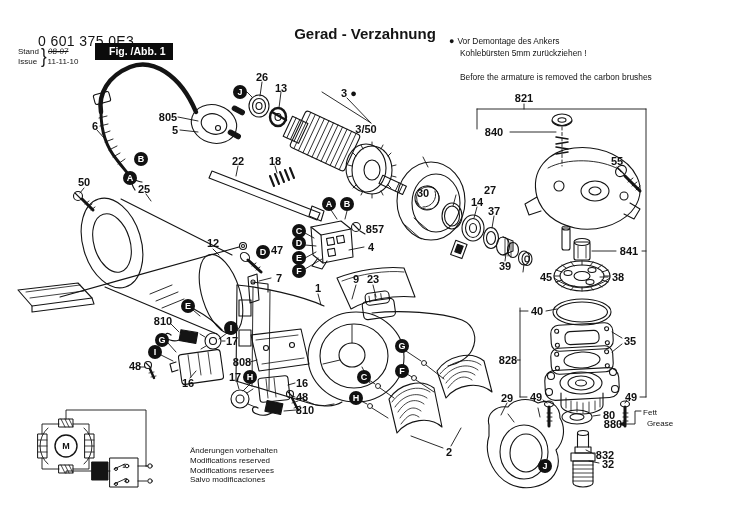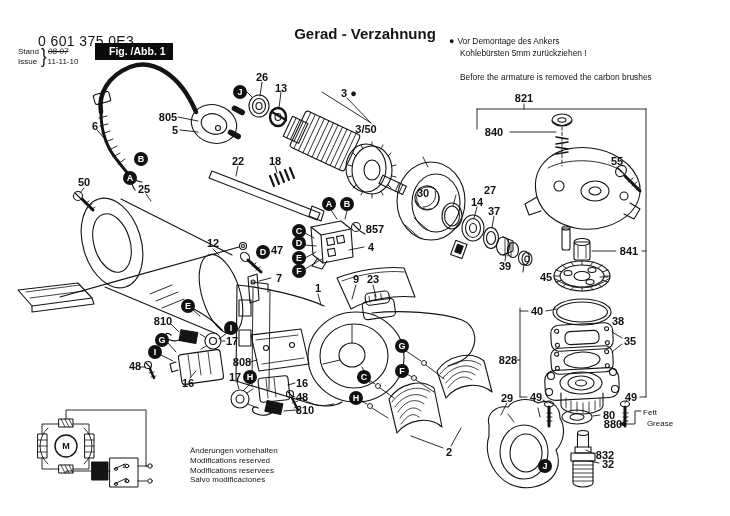--- a/index.html
+++ b/index.html
@@ -528,21 +528,21 @@
       <div class="plabel" style="left: 242px; top: 362px;">808</div>
       <div class="plabel" style="left: 235px; top: 377px;">17</div>
       <div class="plabel" style="left: 302px; top: 383px;">16</div>
       <div class="plabel" style="left: 302px; top: 397px;">48</div>
       <div class="plabel" style="left: 305px; top: 410px;">810</div>
       <div class="plabel" style="left: 507px; top: 398px;">29</div>
       <div class="plabel" style="left: 524px; top: 98px;">821</div>
       <div class="plabel" style="left: 494px; top: 132px;">840</div>
       <div class="plabel" style="left: 617px; top: 161px;">55</div>
       <div class="plabel" style="left: 629px; top: 251px;">841</div>
-      <div class="plabel" style="left: 618px; top: 277px; margin-top: 44px;">38</div>
+      <div class="plabel" style="left: 618px; top: 277px;">38</div>
       <div class="plabel" style="left: 537px; top: 311px;">40</div>
       <div class="plabel" style="left: 630px; top: 341px;">35</div>
       <div class="plabel" style="left: 508px; top: 360px;">828</div>
       <div class="plabel" style="left: 536px; top: 397px;">49</div>
       <div class="plabel" style="left: 631px; top: 397px;">49</div>
       <div class="plabel" style="left: 609px; top: 415px;">80</div>
       <div class="plabel" style="left: 613px; top: 424px;">880</div>
       <div class="plabel" style="left: 605px; top: 455px;">832</div>
       <div class="plabel" style="left: 608px; top: 464px;">32</div>
       <div class="rcircle" style="left: 240px; top: 92px;">J</div>

